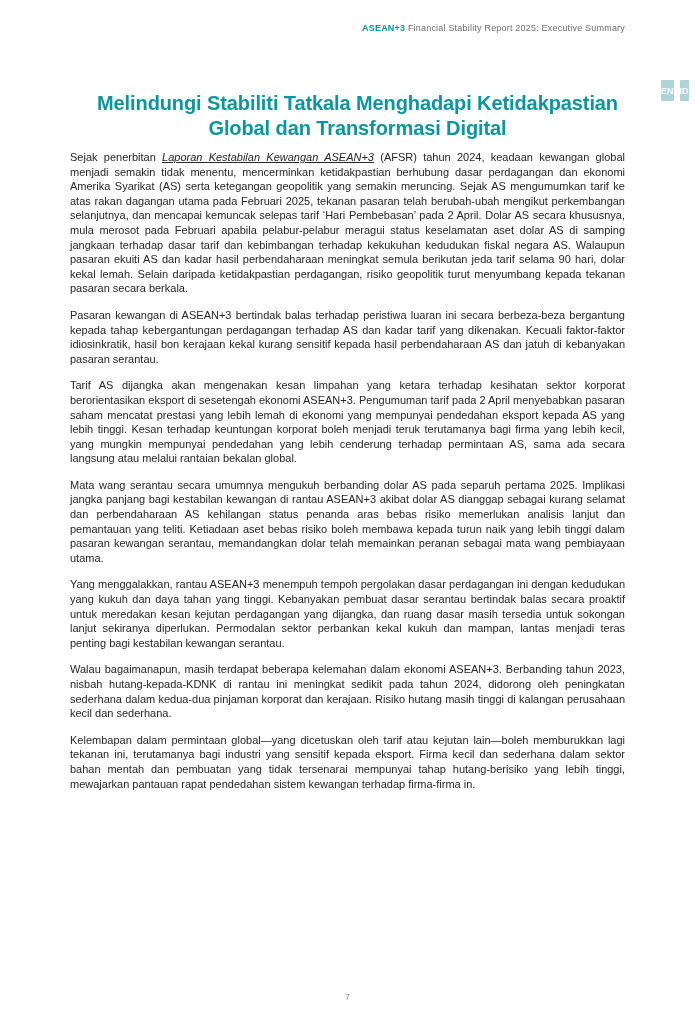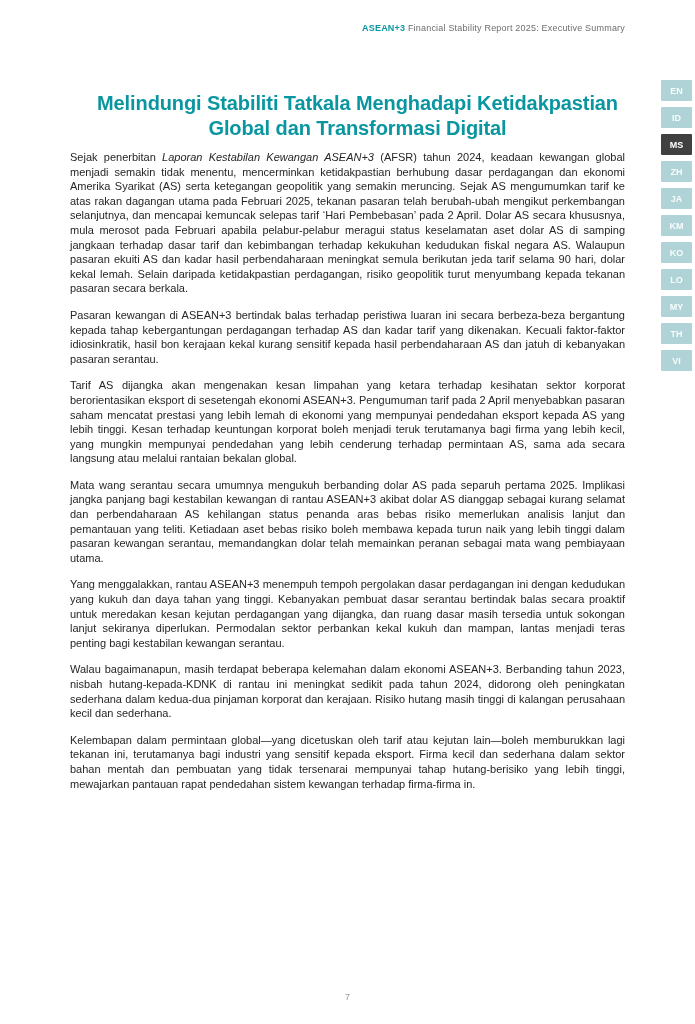--- a/index.html
+++ b/index.html
@@ -22,21 +22,21 @@
     color: #6d6e71;
     letter-spacing: 0.2px;
   }
   .header .brand { color: #0a96a0; font-weight: bold; }
   .lang-rail {
     position: absolute;
     top: 80px;
     right: 3px;
     width: 31px;
     display: flex;
-    flex-direction: column;
+    flex-direction: row;
     gap: 6px;
   }
   .lang-tab {
     height: 21px;
     background: #afd3d6;
     color: rgba(255,255,255,0.92);
     font-size: 9px;
     font-weight: bold;
     display: flex;
     align-items: center;
@@ -64,21 +64,21 @@
     left: 70px;
     width: 555px;
   }
   .content p {
     margin: 0 0 12px 0;
     font-size: 11px;
     line-height: 14.6px;
     color: #262626;
     text-align: justify;
   }
-  .content .it { font-style: italic; }
+  .content .it { font-style: italic; text-decoration: underline; }
   .page-number {
     position: absolute;
     left: 70px;
     width: 555px;
     bottom: 22px;
     text-align: center;
     font-size: 9px;
     color: #939598;
   }
 </style>

